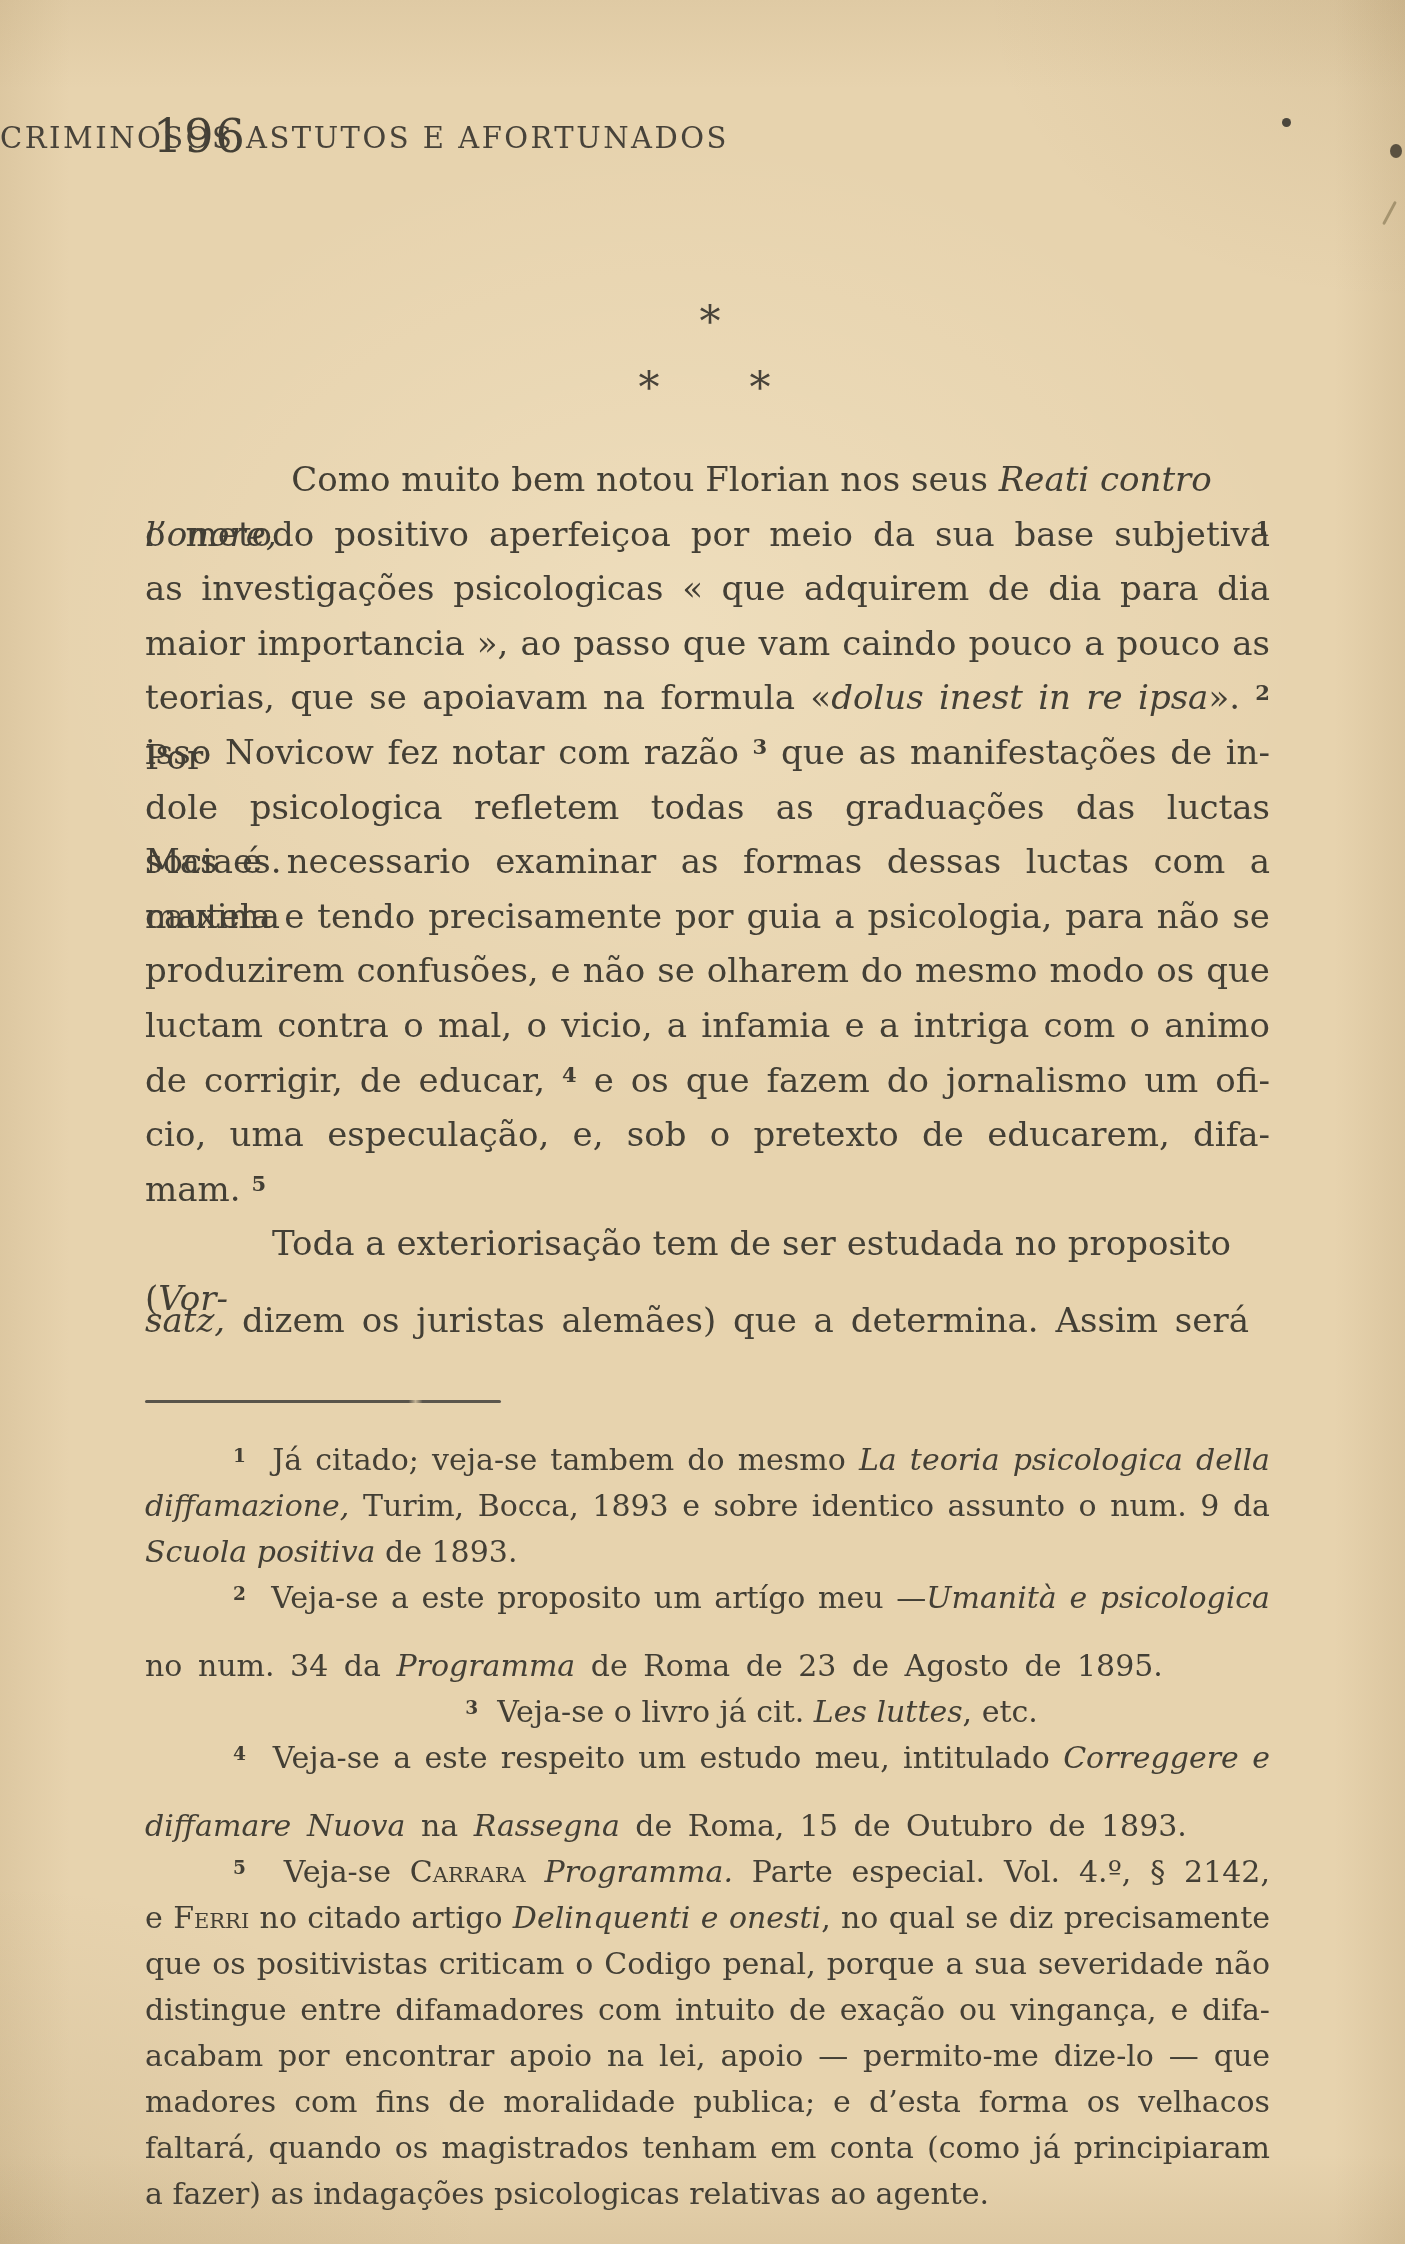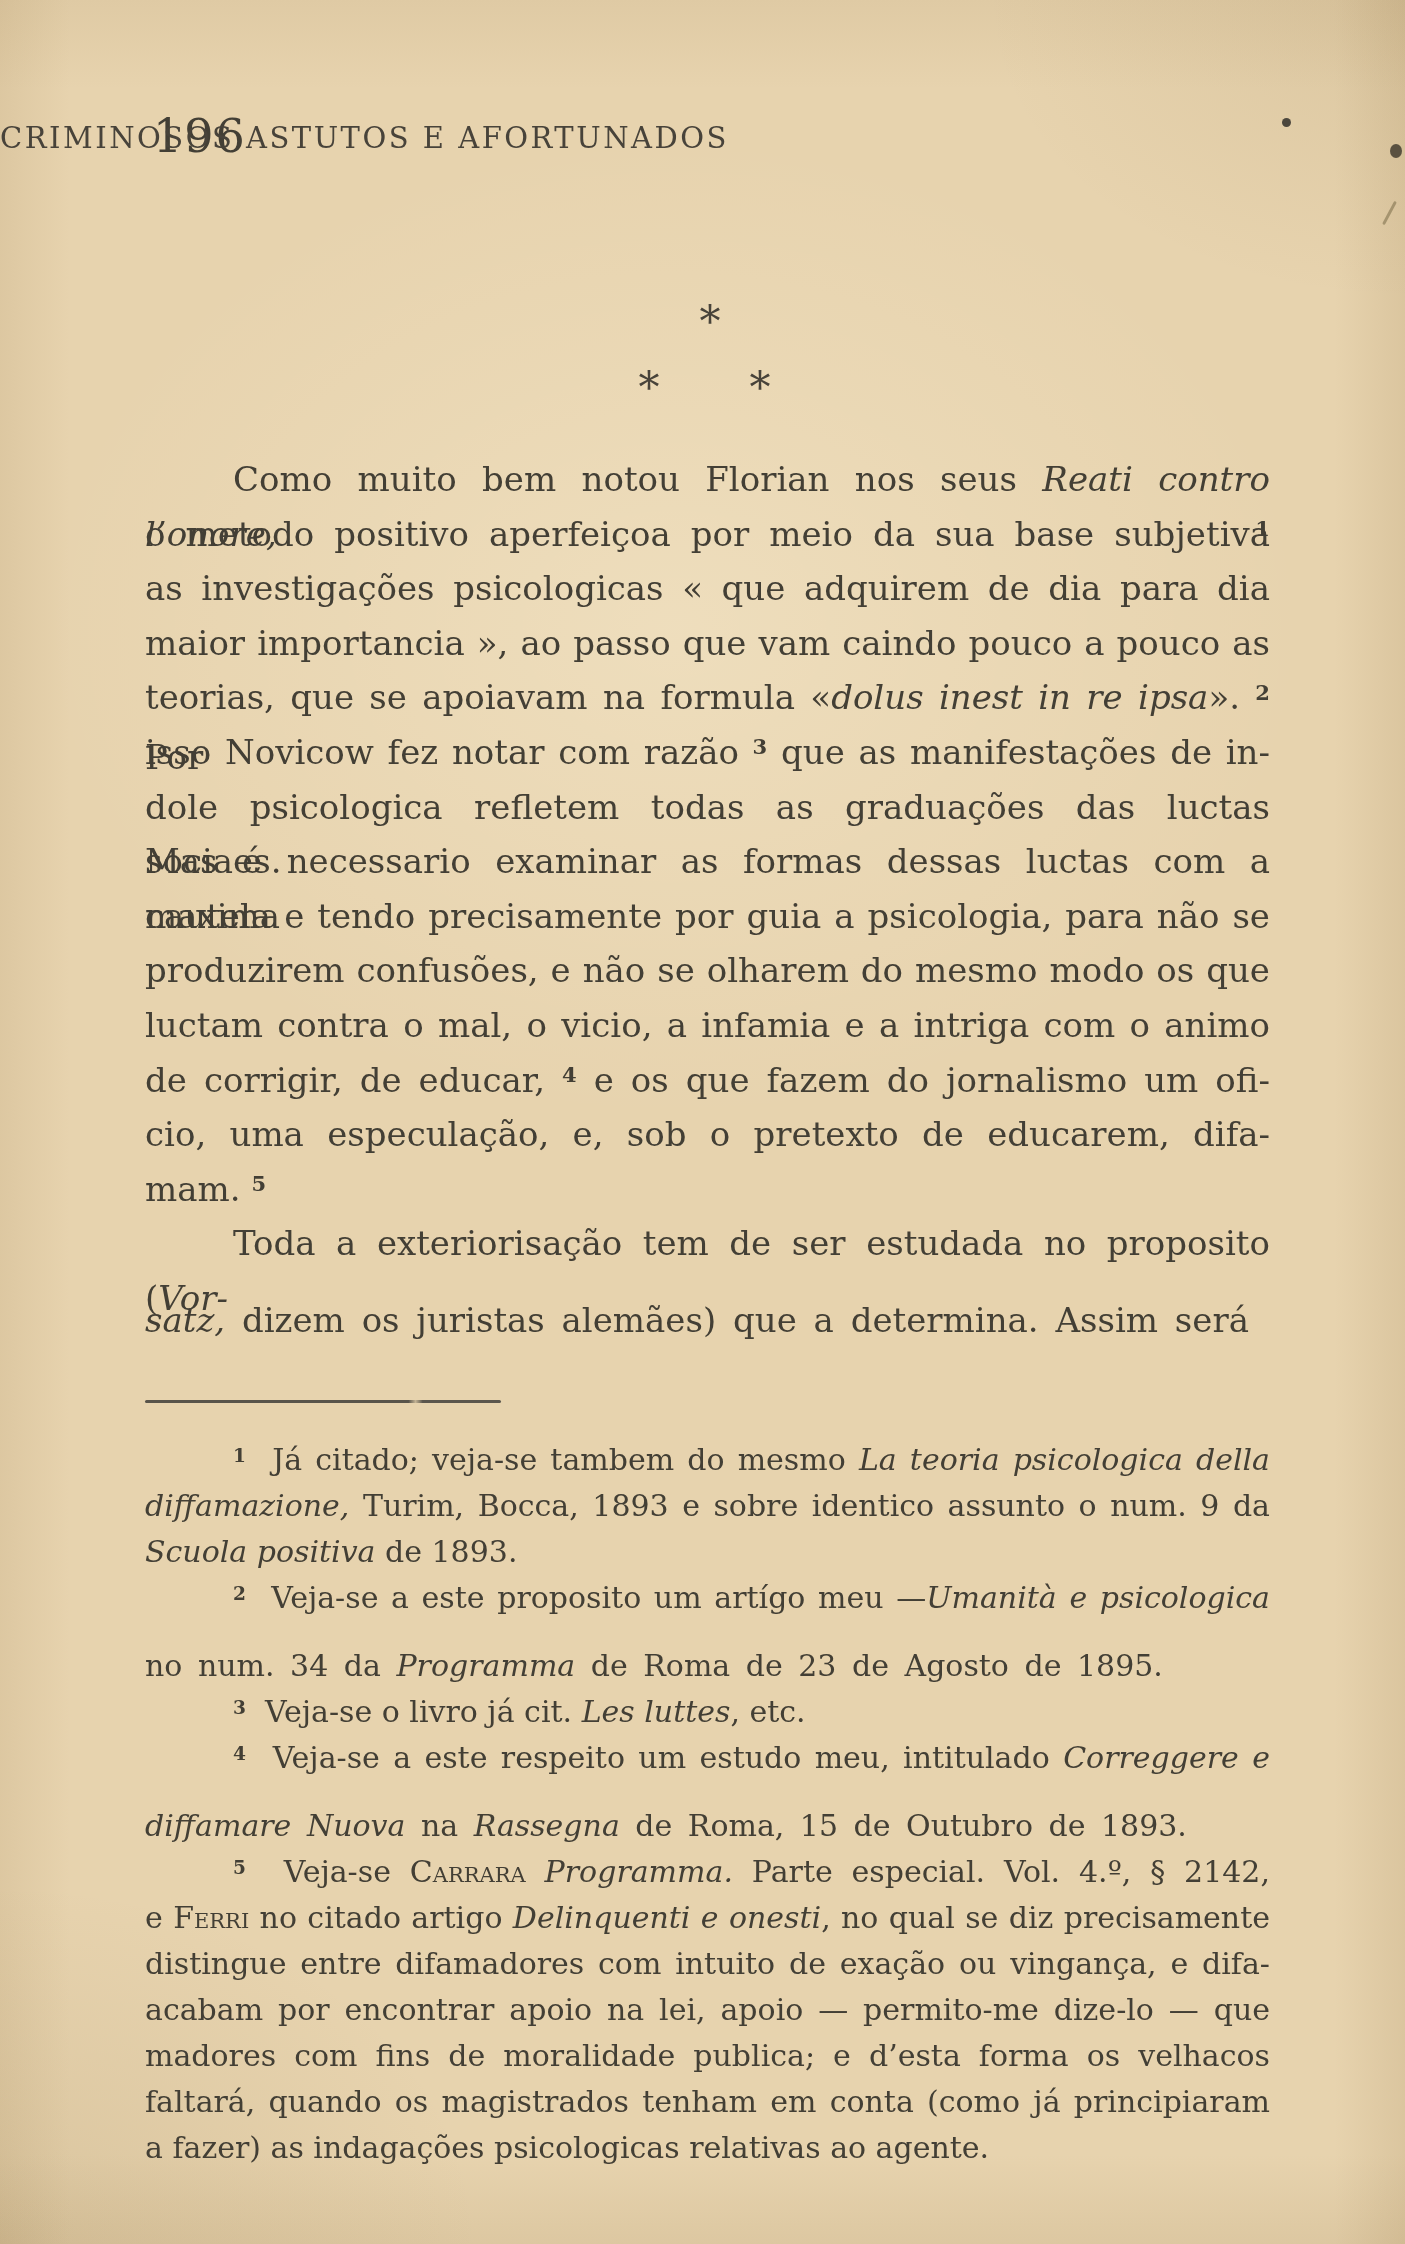--- a/index.html
+++ b/index.html
@@ -45,21 +45,21 @@
   }
   .footnotes{
     position:absolute;left:145px;top:1437px;width:1125px;
     font-size:30px;line-height:46px;
     color:var(--ink,#403c33);
   }
   .tline{white-space:normal;}
   .body-text .tline{height:54.6px;}
   .footnotes .tline{height:46px;}
   .tline.just{text-align:justify;text-align-last:justify;}
-  .tline.ind{text-indent:88px;}
+  .tline.ind{text-indent:88px;text-align:center;}
   .tline.wide{word-spacing:6px;margin-top:22px;}
   .i{font-style:italic;}
   .sc{font-variant:small-caps;}
   .sup{font-size:0.62em;font-weight:bold;position:relative;top:-0.45em;}
   .footnote-rule{
     position:absolute;left:145px;top:1400px;width:356px;height:3px;border-radius:2px;
     background:linear-gradient(90deg,#59544a 0,#59544a 74%,rgba(89,84,74,0.25) 76%,#5b564c 78%,#5b564c 100%);
   }
   .speck{position:absolute;background:#4c473d;border-radius:50%;}
   .speck.sp1{left:1282px;top:118px;width:9px;height:9px;}
@@ -109,20 +109,21 @@
       <div class="tline just ind"><span class="sup">1</span><span>&nbsp; Já citado; veja-se tambem do mesmo </span><span class="i">La teoria psicologica della</span></div>
       <div class="tline just"><span class="i">diffamazione,</span><span> Turim, Bocca, 1893 e sobre identico assunto o num. 9 da</span></div>
       <div class="tline"><span class="i">Scuola positiva</span><span> de 1893.</span></div>
       <div class="tline just ind"><span class="sup">2</span><span>&nbsp; Veja-se a este proposito um artígo meu —</span><span class="i">Umanità e psicologica</span></div>
       <div class="tline wide"><span>no num. 34 da </span><span class="i">Programma</span><span> de Roma de 23 de Agosto de 1895.</span></div>
       <div class="tline ind"><span class="sup">3</span><span>&nbsp; Veja-se o livro já cit. </span><span class="i">Les luttes</span><span>, etc.</span></div>
       <div class="tline just ind"><span class="sup">4</span><span>&nbsp; Veja-se a este respeito um estudo meu, intitulado </span><span class="i">Correggere e</span></div>
       <div class="tline wide"><span class="i">diffamare Nuova</span><span> na </span><span class="i">Rassegna</span><span> de Roma, 15 de Outubro de 1893.</span></div>
       <div class="tline just ind"><span class="sup">5</span><span>&nbsp; Veja-se </span><span class="sc">Carrara</span><span> </span><span class="i">Programma.</span><span> Parte especial. Vol. 4.º, § 2142,</span></div>
       <div class="tline just"><span>e </span><span class="sc">Ferri</span><span> no citado artigo </span><span class="i">Delinquenti e onesti</span><span>, no qual se diz precisamente</span></div>
+      <div class="tline just"><span>que os positivistas criticam o Codigo penal, porque a sua severidade não</span></div>
       <div class="tline just"><span>distingue entre difamadores com intuito de exação ou vingança, e difa-</span></div>
       <div class="tline just"><span>acabam por encontrar apoio na lei, apoio — permito-me dize-lo — que</span></div>
       <div class="tline just"><span>madores com fins de moralidade publica; e d’esta forma os velhacos</span></div>
       <div class="tline just"><span>faltará, quando os magistrados tenham em conta (como já principiaram</span></div>
       <div class="tline"><span>a fazer) as indagações psicologicas relativas ao agente.</span></div>
     </div>
 
 </div>
 
 </body></html>

